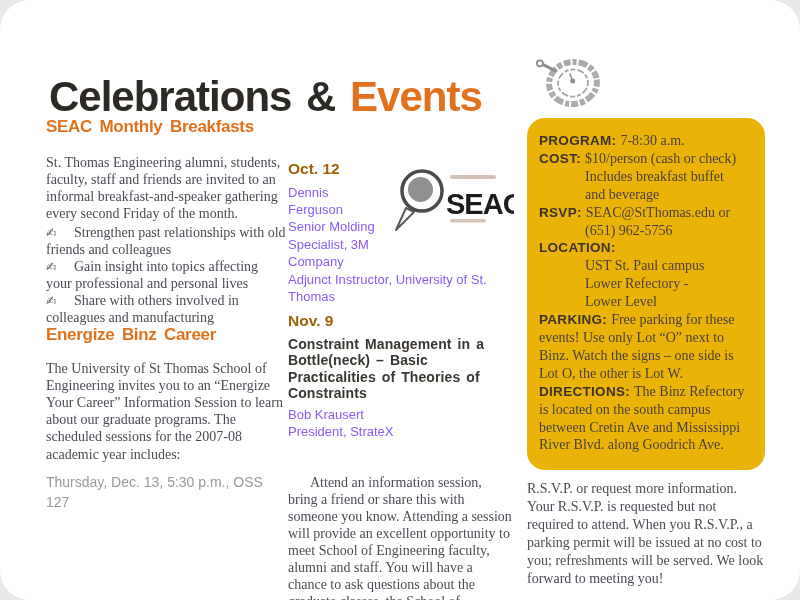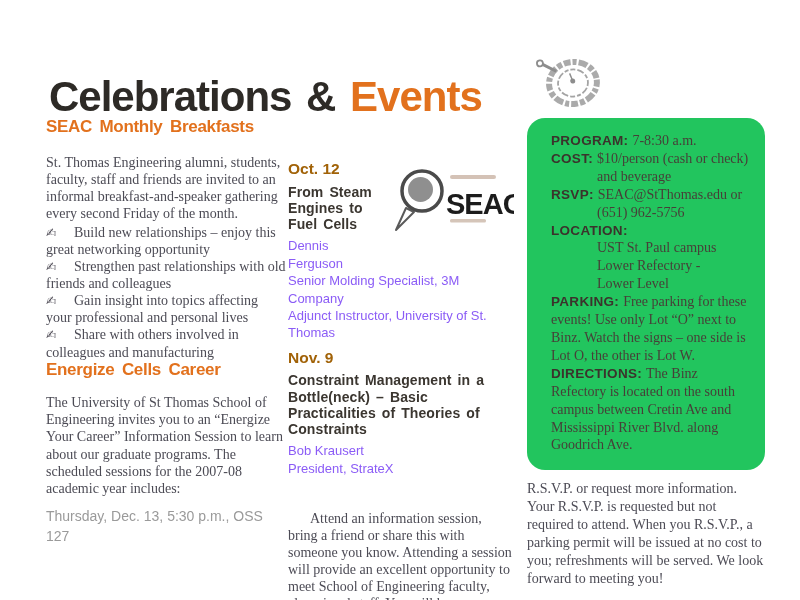--- a/index.html
+++ b/index.html
@@ -1,17 +1,17 @@
 <!DOCTYPE html>
 <html><head>
 <meta charset="utf-8">
 <style>
   html,body{margin:0;padding:0;background:#e8e8e8;}
   .page{position:relative;width:800px;height:600px;background:#ffffff;overflow:hidden;
-        font-family:"Liberation Serif",serif;color:#4c4b55;}
+        font-family:"Liberation Serif",serif;color:#4c4b55;border-radius:30px;}
 
   
   .masthead{position:absolute;left:49px;top:48px;font-family:"Liberation Sans",sans-serif;
             font-weight:bold;font-size:42px;letter-spacing:-1px;word-spacing:4px;
             color:#2d2a26;line-height:1;}
   .masthead .accent{color:#e2711d;}
   .sketch{position:absolute;left:533px;top:50px;}
 
   
   .col{position:absolute;}
@@ -40,21 +40,21 @@
   .ev-date{font-family:"Liberation Sans",sans-serif;font-weight:bold;font-size:15.5px;
            color:#a16207;margin:0 0 5px 0;line-height:1.2;}
   .ev-title{font-family:"Liberation Sans",sans-serif;font-weight:bold;font-size:14px;
             color:#3b3630;margin:0 0 5px 0;line-height:1.16;letter-spacing:0.1px;word-spacing:2px;}
   .ev-sub{font-family:"Liberation Sans",sans-serif;font-size:13px;color:#8b5cf6;
           line-height:1.34;margin:0;}
   .ev2{margin-top:7px;}
   .mid-body{margin-top:33px;text-indent:22px;}
 
   
-  .info-box{background:#22c55e;border-radius:18px;padding:14px 12px 16px 24px;
+  .info-box{background:#eab308;border-radius:18px;padding:14px 12px 16px 12px;
             font-size:14px;line-height:1.28;color:#473f38;}
   .blabel{font-family:"Liberation Sans",sans-serif;font-weight:bold;font-size:13.5px;
           color:#3b332c;letter-spacing:0.3px;}
   .bval{margin-left:4px;}
   .sub{margin-left:46px;}
   .rsvp-p{margin-top:10px;font-size:14px;line-height:1.28;}
 </style>
 </head>
 <body>
 
@@ -72,27 +72,26 @@
       <circle cx="10" cy="9" r="3" stroke-width="1.8"></circle>
     </g>
   </svg>
 
   <div class="col col1">
     <h2 class="sec">SEAC Monthly Breakfasts</h2>
 
     <p class="serif-p intro">St. Thomas Engineering alumni, students, faculty, staff and friends are invited to an informal breakfast-and-speaker gathering every second Friday of the month.</p>
 
     <div class="bullets">
-      <div class="bullet"><span class="pencil">✍</span><span>Build new relationships – enjoy this great networking opportunity</span></div>
       <div class="bullet"><span class="pencil">✍</span><span>Strengthen past relationships with old friends and colleagues</span></div>
       <div class="bullet"><span class="pencil">✍</span><span>Gain insight into topics affecting your professional and personal lives</span></div>
       <div class="bullet"><span class="pencil">✍</span><span>Share with others involved in colleagues and manufacturing</span></div>
     </div>
 
-    <h2 class="sec energize-head">Energize Cells Career</h2>
+    <h2 class="sec energize-head">Energize Binz Career</h2>
 
     <p class="serif-p e-intro">The University of St Thomas School of Engineering invites you to an “Energize Your Career” Information Session to learn about our graduate programs. The scheduled sessions for the 2007-08 academic year includes:</p>
 
     <div class="sessions">
       <div>Thursday, Dec. 13, 5:30 p.m., OSS 127</div>
 
     </div>
   </div>
 
   <div class="col col2">
@@ -100,39 +99,39 @@
     <svg class="logo-float" viewBox="0 0 122 72">
       <polygon points="14,44 4,66 22,48" fill="#ffffff" stroke="#5a5a5a" stroke-width="2" stroke-linejoin="round"></polygon>
       <circle cx="30" cy="27" r="20" fill="#ffffff" stroke="#4a4a4a" stroke-width="3.5"></circle>
       <circle cx="28.5" cy="25.5" r="12.5" fill="#8f8f8f"></circle>
       <rect x="58" y="11" width="46" height="4" rx="2" fill="#c9b3a4" opacity="0.8"></rect>
       <text x="54" y="50" font-family="Liberation Sans, sans-serif" font-weight="bold" font-size="29" letter-spacing="-1" fill="#1c1c1c">SEAC</text>
       <rect x="58" y="55" width="36" height="3.5" rx="1.5" fill="#cbb6a8" opacity="0.8"></rect>
     </svg>
 
     <h3 class="ev-date">Oct. 12</h3>
-    <p class="ev-title">From Steam Engines to Fuel Cells</p>
     <p class="ev-sub">Dennis Ferguson</p>
     <p class="ev-sub">Senior Molding Specialist, 3M Company</p>
     <p class="ev-sub">Adjunct Instructor, University of St. Thomas</p>
 
     <h3 class="ev-date ev2">Nov. 9</h3>
     <p class="ev-title">Constraint Management in a Bottle(neck) – Basic Practicalities of Theories of Constraints</p>
     <p class="ev-sub">Bob Krausert</p>
     <p class="ev-sub">President, StrateX</p>
 
     <p class="serif-p mid-body">Attend an information session, bring a friend or share this with someone you know. Attending a session will provide an excellent opportunity to meet School of Engineering faculty, alumni and staff. You will have a chance to ask questions about the graduate classes, the School of Engineering philosophy and the program in general – all in an informal setting. In addition to hearing more.</p>
   </div>
 
   <div class="col col3">
 
     <div class="info-box">
       <div><span class="blabel">PROGRAM:</span><span class="bval">7-8:30 a.m.</span></div>
 
       <div><span class="blabel">COST:</span><span class="bval">$10/person (cash or check)</span></div>
+      <div class="sub">Includes breakfast buffet</div>
       <div class="sub">and beverage</div>
 
       <div><span class="blabel">RSVP:</span><span class="bval">SEAC@StThomas.edu or</span></div>
       <div class="sub">(651) 962-5756</div>
 
       <div><span class="blabel">LOCATION:</span></div>
       <div class="sub">UST St. Paul campus</div>
       <div class="sub">Lower Refectory -</div>
       <div class="sub">Lower Level</div>
 

